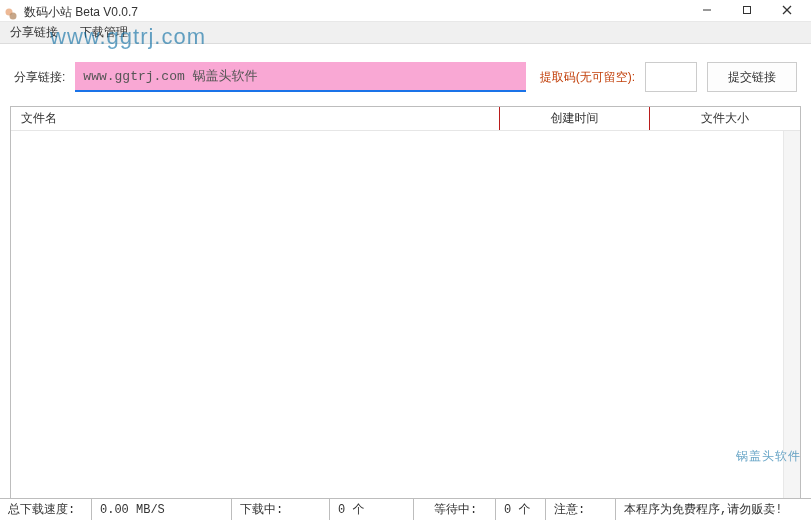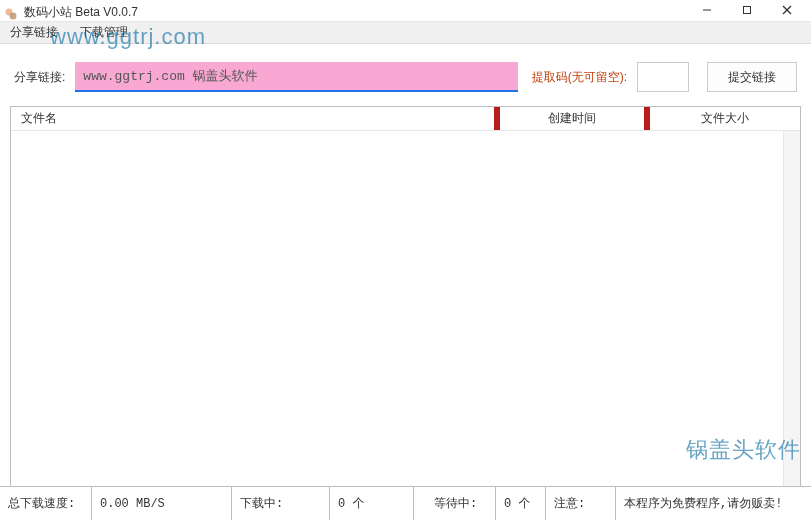--- a/index.html
+++ b/index.html
@@ -74,59 +74,58 @@
       background: #fff;
     }
     .submit-btn {
       height: 30px;
       padding: 0 20px;
       border: 1px solid #ccc;
       background: #fdfdfd;
       font-size: 12px;
       color: #333;
       white-space: nowrap;
-      margin-left: 8px;
     }
     .table-area {
       margin: 0 10px;
       border: 1px solid #bdbdbd;
       height: 396px;
       background: #fff;
       position: relative;
       overflow: hidden;
     }
     .table-header {
       display: flex;
       height: 24px;
       background: #fff;
       border-bottom: 1px solid #e6e6e6;
       align-items: center;
     }
     .th {
       padding: 0 10px;
       color: #333;
-      border-right: 6px solid #b91c1c;
+      border-right: 1px solid #b91c1c;
       height: 100%;
       display: flex;
       align-items: center;
     }
     .th-1 { flex: 1; }
     .th-2 { width: 150px; justify-content: center; }
     .th-3 { width: 150px; justify-content: center; border-right: none; }
     .scrollbar-v {
       position: absolute;
       right: 0; top: 24px; bottom: 0;
       width: 17px;
       background: #f5f5f5;
       border-left: 1px solid #e8e8e8;
     }
     .statusbar {
       position: absolute;
       left: 0; right: 0; bottom: 0;
-      height: 34px;
+      height: 22px;
       background: #fff;
       border-top: 1px solid #bdbdbd;
       display: flex;
       align-items: center;
       font-family: "SimSun", "Courier New", monospace;
       font-size: 12px;
       color: #333;
     }
     .status-cell {
       padding: 0 8px;
@@ -147,21 +146,21 @@
     .watermark {
       position: absolute;
       pointer-events: none;
       color: #0369a1;
       font-size: 22px;
       font-weight: 500;
       opacity: 0.6;
       letter-spacing: 1px;
     }
     .wm1 { left: 50px; top: 24px; }
-    .wm2 { right: 10px; bottom: 55px; font-size: 22px; }
+    .wm2 { right: 10px; bottom: 55px; font-size: 12px; }
   </style>
 </head>
 <body>
 
 <div class="titlebar">
   <span class="app-icon">
     <svg width="14" height="14" viewBox="0 0 14 14">
       <circle cx="5" cy="5" r="3.5" fill="#e8a87c" opacity="0.8"></circle>
       <circle cx="9" cy="9" r="3.5" fill="#b8906b" opacity="0.8"></circle>
     </svg>

